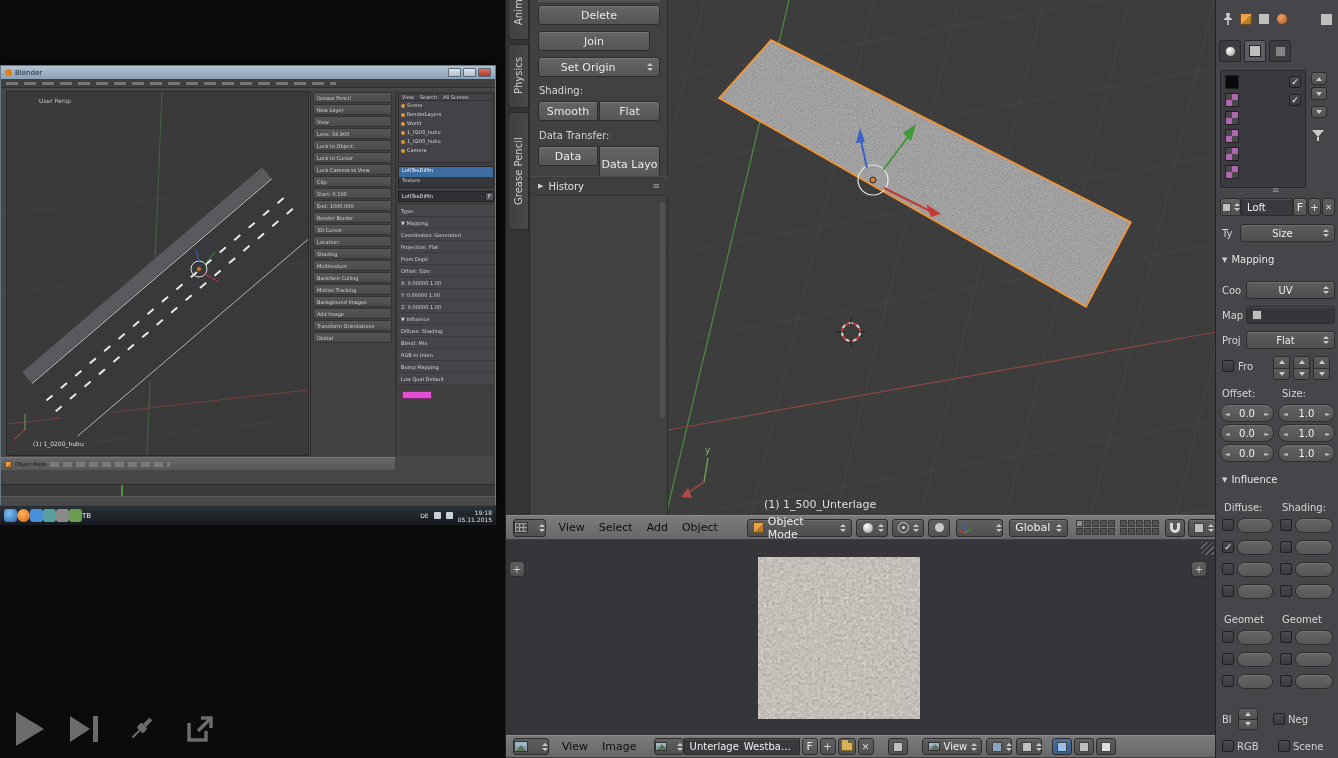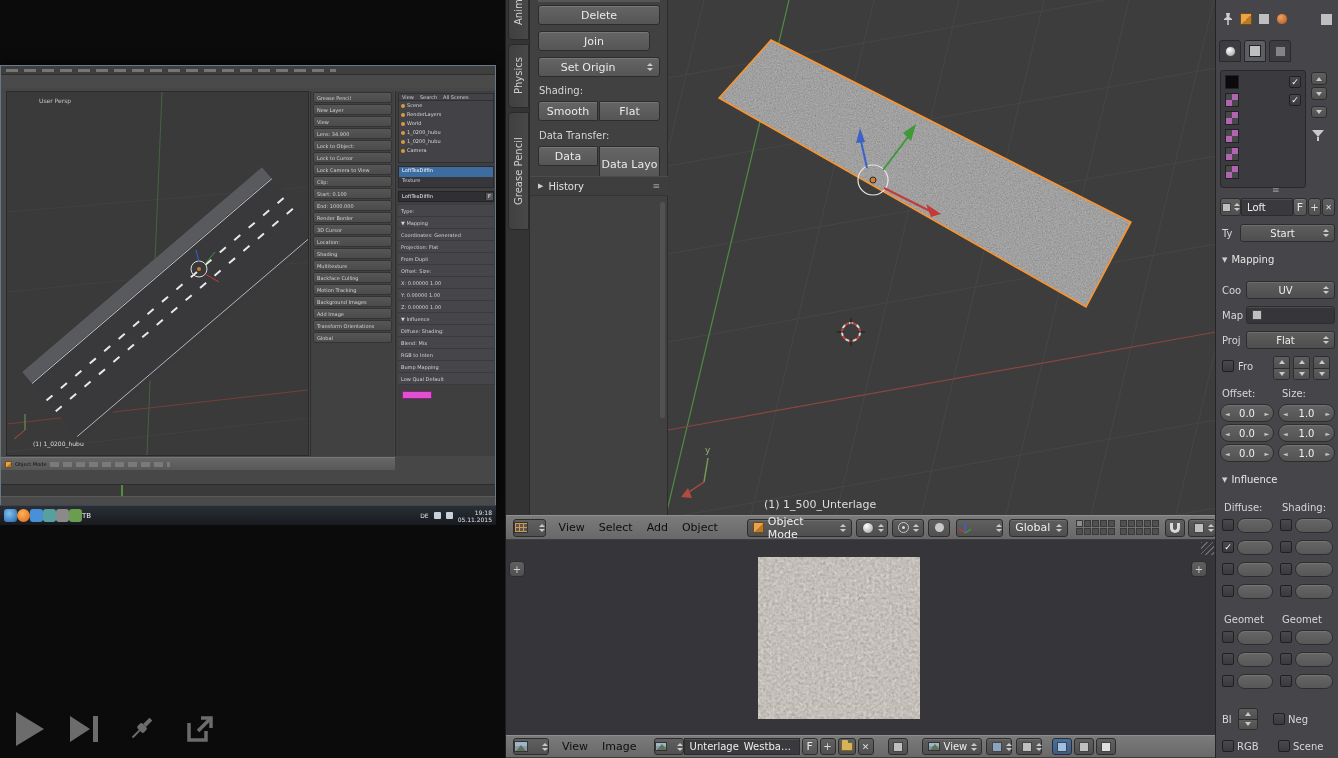--- a/index.html
+++ b/index.html
@@ -108,20 +108,29 @@
 .stepbar{width:5px;height:26px;background:#6c6c6c;margin-left:3px}
 </style>
 </head>
 <body>
 
 <div id="root">
 
   <div class="abs" style="left:0;top:0;width:505px;height:758px;background:#0b0b0b">
 
     <div class="abs mini-window" style="left:0;top:65px;width:496px;height:440px">
+      <div class="mw-title">
+        <span style="width:7px;height:7px;border-radius:50%;background:#e87d0d;flex:none"></span>
+        <span>Blender</span>
+        <span style="margin-left:auto;display:flex;gap:2px">
+          <span class="mw-winbtn"></span>
+          <span class="mw-winbtn"></span>
+          <span class="mw-winbtn close"></span>
+        </span>
+      </div>
       <div class="mw-info">
           <div class="mw-dash"></div>
         </div>
 
       <div class="abs" style="left:0;top:22px;width:494px;height:396px;background:#474747">
 
         <div class="abs mw-vp" style="left:5px;top:3px;width:303px;height:365px">
           <svg width="301" height="363" viewBox="0 0 301 363">
             <defs>
                 <clipPath id="mrClip">
@@ -632,21 +641,21 @@
     <div class="abs btn" style="left:77px;top:198px;width:14px;height:18px">F</div>
     <div class="abs ibtn" style="left:92px;top:198px;width:13px;height:18px">
       <span style="color:#ddd;font-size:10px">+</span>
     </div>
     <div class="abs ibtn" style="left:106px;top:198px;width:13px;height:18px">
       <span style="color:#ddd;font-size:8px">✕</span>
     </div>
 
     <span class="abs lbl" style="left:6px;top:228px">Ty</span>
     <div class="abs dd" style="left:24px;top:224px;width:95px;height:18px">
-      <span style="margin:0 auto;font-size:10px">Start</span>
+      <span style="margin:0 auto;font-size:10px">Size</span>
       <span class="ud" style="margin-left:0">
           <i class="u"></i>
           <i class="d"></i>
         </span>
     </div>
 
     <div class="abs sect" style="left:6px;top:254px">
       <span class="tri">▼</span>
       <span>Mapping</span>
     </div>

